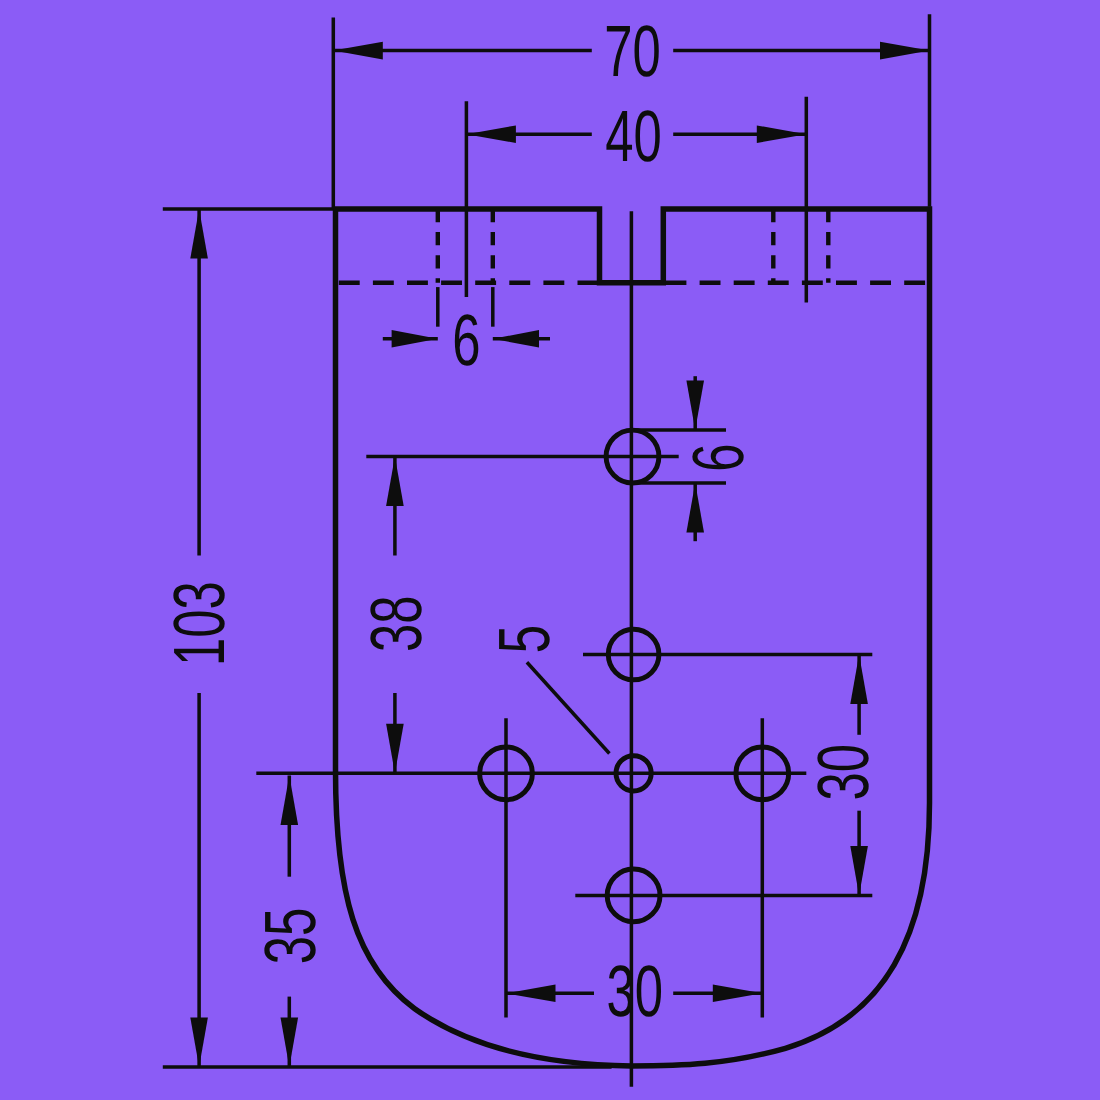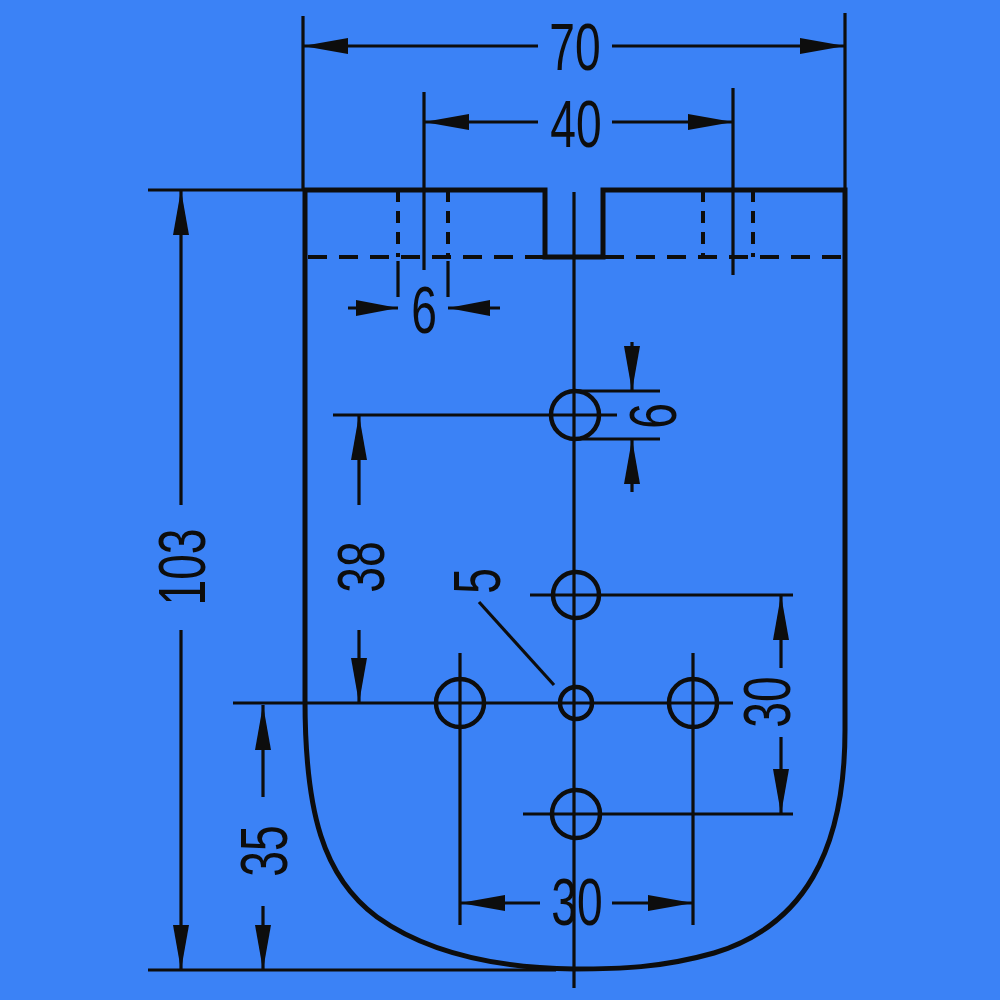--- a/index.html
+++ b/index.html
@@ -1,16 +1,16 @@
 <!DOCTYPE html>
 <html><head>
 <meta charset="utf-8">
 <style>
   html,body{margin:0;padding:0;background:#ffffff;}
-  #stage{position:relative;width:1000px;height:1000px;background:#3b82f6;overflow:hidden;}
+  #stage{position:relative;width:1000px;height:1000px;background:#8b5cf6;overflow:hidden;}
   svg{display:block;}
   .thick{stroke:#0d0d0d;stroke-width:5;fill:none;}
   .thin{stroke:#0d0d0d;stroke-width:3.2;fill:none;}
   .dashH{stroke:#0d0d0d;stroke-width:4;fill:none;stroke-dasharray:19 12;}
   .dashV{stroke:#0d0d0d;stroke-width:4;fill:none;stroke-dasharray:12 9;}
   .hole{stroke:#0d0d0d;stroke-width:4.5;fill:none;}
   .arrow{fill:#0d0d0d;stroke:none;}
   .dim{font-family:"Liberation Sans","DejaVu Sans",sans-serif;font-size:66px;fill:#0d0d0d;}
 </style>
 </head>

